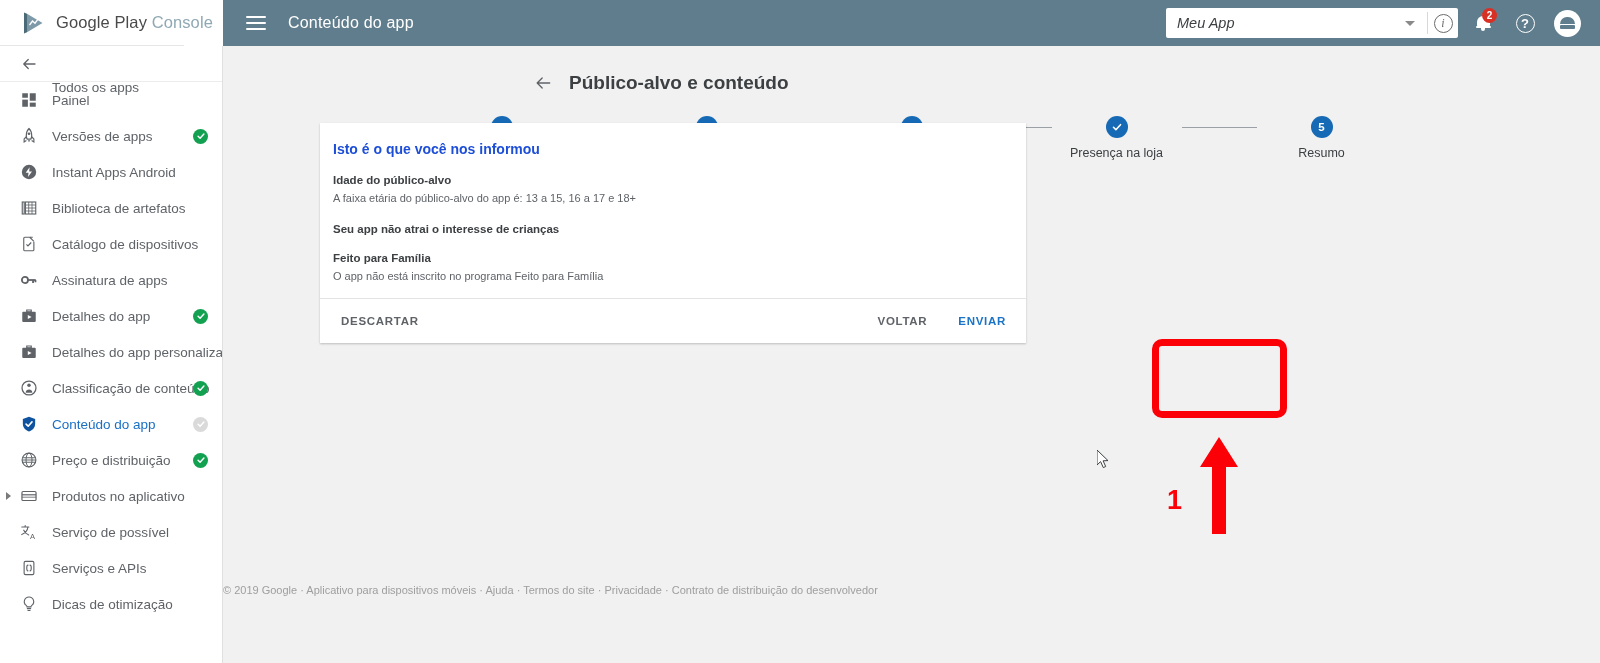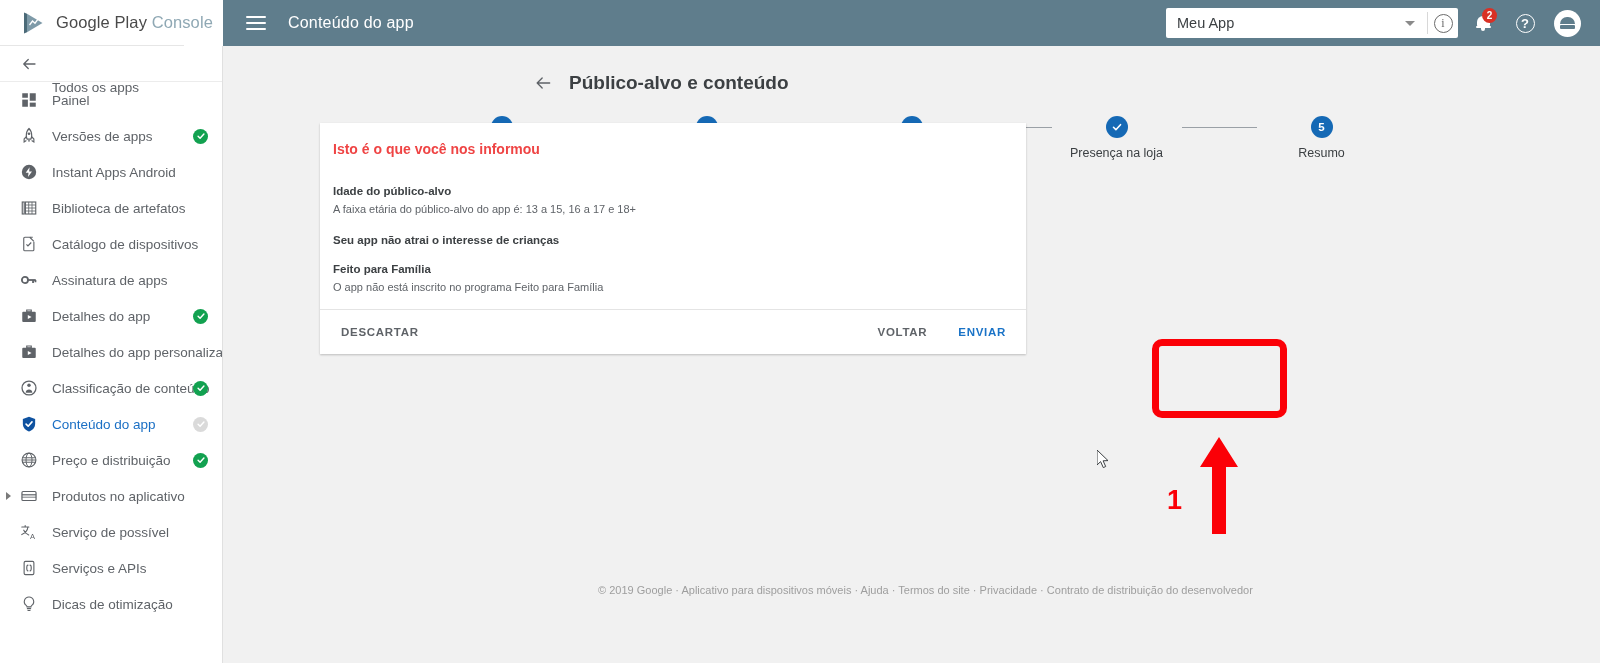--- a/index.html
+++ b/index.html
@@ -28,21 +28,21 @@
     background: #5f7d8c; display: flex; align-items: center;
   }
   .hamburger { width: 20px; height: 14px; margin-left: 23px; margin-right: 22px; cursor: pointer;
                display: flex; flex-direction: column; justify-content: space-between; }
   .hamburger i { display: block; height: 2px; background: #ffffff; border-radius: 1px; }
   .topbar-title { color: #ffffff; font-size: 16px; letter-spacing: .2px; }
   .topbar-right { margin-left: auto; display: flex; align-items: center; padding-right: 16px; }
 
   .app-select {
     width: 292px; height: 30px; background: #ffffff; border-radius: 2px;
-    display: flex; align-items: center; padding: 0 0 0 11px; cursor: pointer;
+    display: flex; align-items: center; padding: 0 0 0 11px; cursor: pointer; font-style: italic;
   }
   .app-select .val { font-size: 14.5px; color: #3c4043; flex: 1; }
   .caret { width: 0; height: 0; border-left: 5px solid transparent; border-right: 5px solid transparent;
            border-top: 5px solid #8a8a8a; margin-right: 12px; }
   .vdiv { width: 1px; height: 22px; background: #d8d8d8; }
   .info-circle { width: 30px; display: flex; align-items: center; justify-content: center; cursor: pointer; }
   .ic-ring { width: 19px; height: 19px; border: 1.4px solid #6b6b6b; border-radius: 50%;
              display: flex; align-items: center; justify-content: center;
              font-size: 12px; color: #6b6b6b; font-family: "Liberation Serif", serif; line-height: 1; }
 
@@ -110,36 +110,36 @@
                  display: flex; align-items: center; justify-content: center;
                  color: #fff; font-size: 11.5px; font-weight: bold; }
   .step-circle svg { width: 12px; height: 12px; }
   .step-label { margin-top: 8px; font-size: 12.5px; color: #3c4043; white-space: nowrap; }
   .step-line { flex: none; width: 75px; height: 1px; background: #9aa0a6; margin-top: 11px; }
 
   
   .card { position: absolute; left: 320px; top: 123px; width: 706px;
           background: #ffffff; box-shadow: 0 1px 2px rgba(0,0,0,.22); }
   .card-body { padding: 18px 15px 12px 13px; }
-  .card-title { font-size: 14px; color: #ef4444; font-weight: bold; margin-bottom: 28px; }
+  .card-title { font-size: 14px; color: #1d4ed8; font-weight: bold; margin-bottom: 17px; }
   .sect { margin-bottom: 17px; }
   .sect:last-child { margin-bottom: 2px; }
   .sect-h { font-size: 11.5px; font-weight: bold; color: #3c4043; margin-bottom: 5px; }
   .sect-p { font-size: 11px; color: #5f6368; line-height: 1.35; }
   .sect-p a { color: #1a73c7; text-decoration: none; }
   .card-divider { height: 1px; background: #e4e4e4; }
   .card-foot { height: 44px; display: flex; align-items: center; padding: 0 20px 0 21px; }
   .btn-flat { font-size: 11.5px; font-weight: bold; letter-spacing: .7px; color: #5f6368;
               background: none; border: 0; cursor: pointer; font-family: inherit; }
   .btn-flat.primary { color: #1a73c7; }
   .foot-right { margin-left: auto; display: flex; align-items: center; gap: 31px; }
 
   
-  .pfooter { position: absolute; left: 0; right: 0; top: 538px; text-align: center;
-             font-size: 11px; color: #9e9e9e; padding-left: 28px; }
+  .pfooter { position: absolute; left: 0; right: 0; top: 538px; text-align: left;
+             font-size: 11px; color: #9e9e9e; }
 
   
   .anno-box { position: absolute; left: 1152px; top: 339px; width: 135px; height: 79px;
               border: 7px solid #fb0007; border-radius: 10px; pointer-events: none; }
   .anno-arrow { position: absolute; left: 1199px; top: 437px; width: 40px; height: 97px; pointer-events: none; }
   .anno-num { position: absolute; left: 1167px; top: 485px; font-size: 27px; font-weight: bold;
               color: #fb0007; font-family: "Liberation Sans", sans-serif; }
 
   .cursor { position: absolute; left: 1097px; top: 450px; width: 13px; height: 19px; pointer-events: none; }
 </style>

